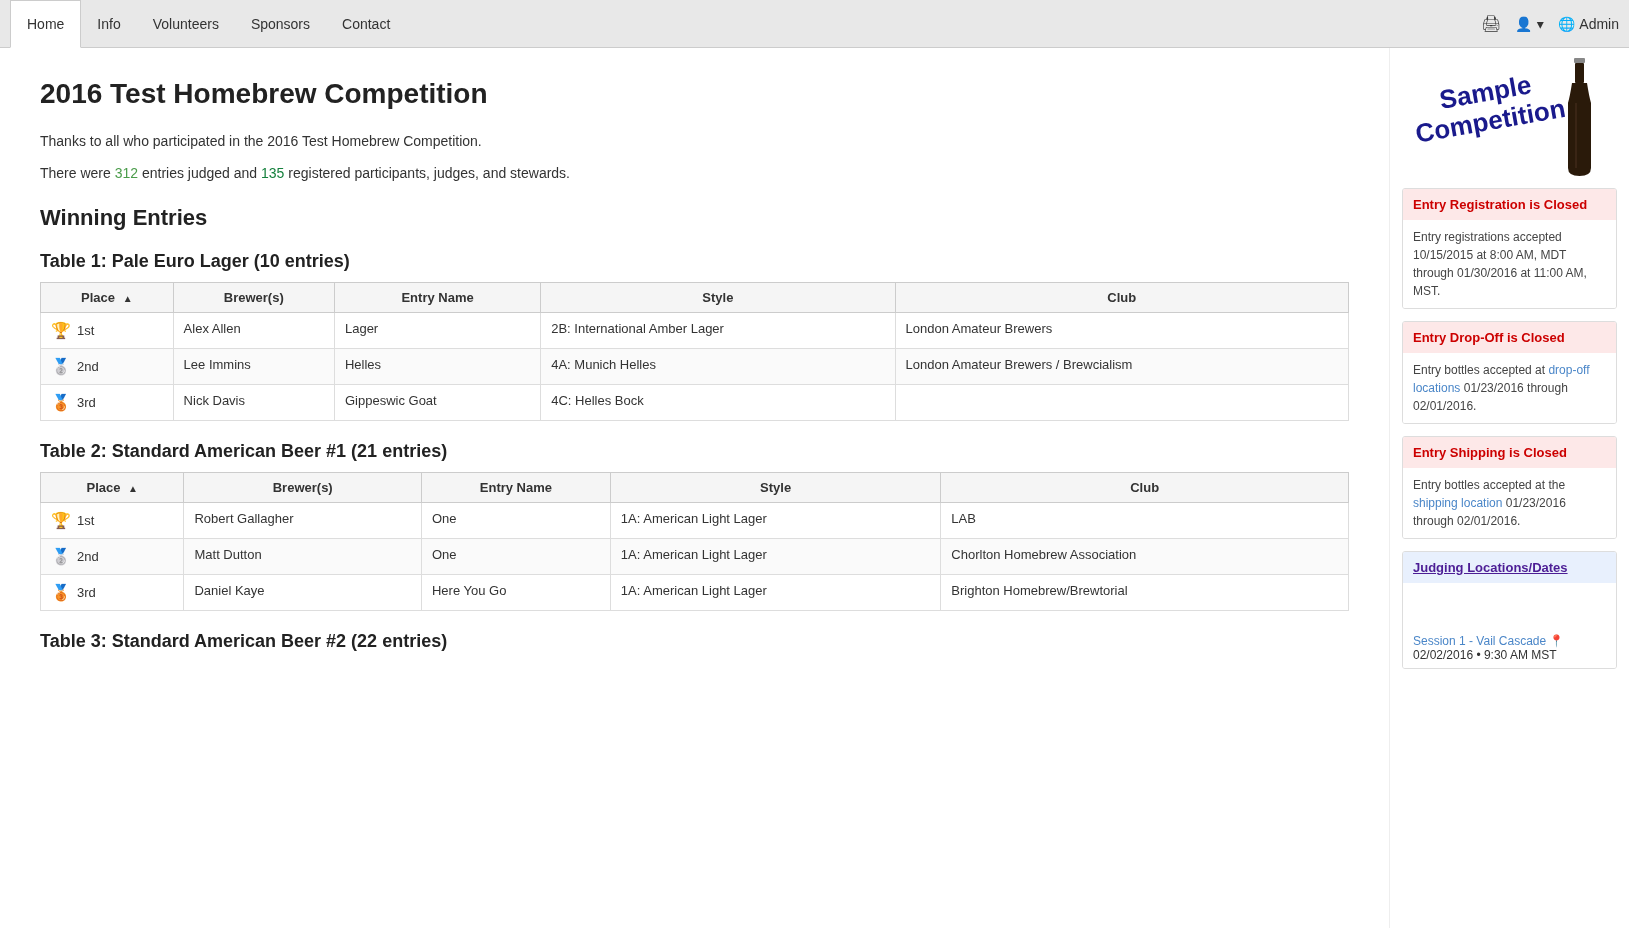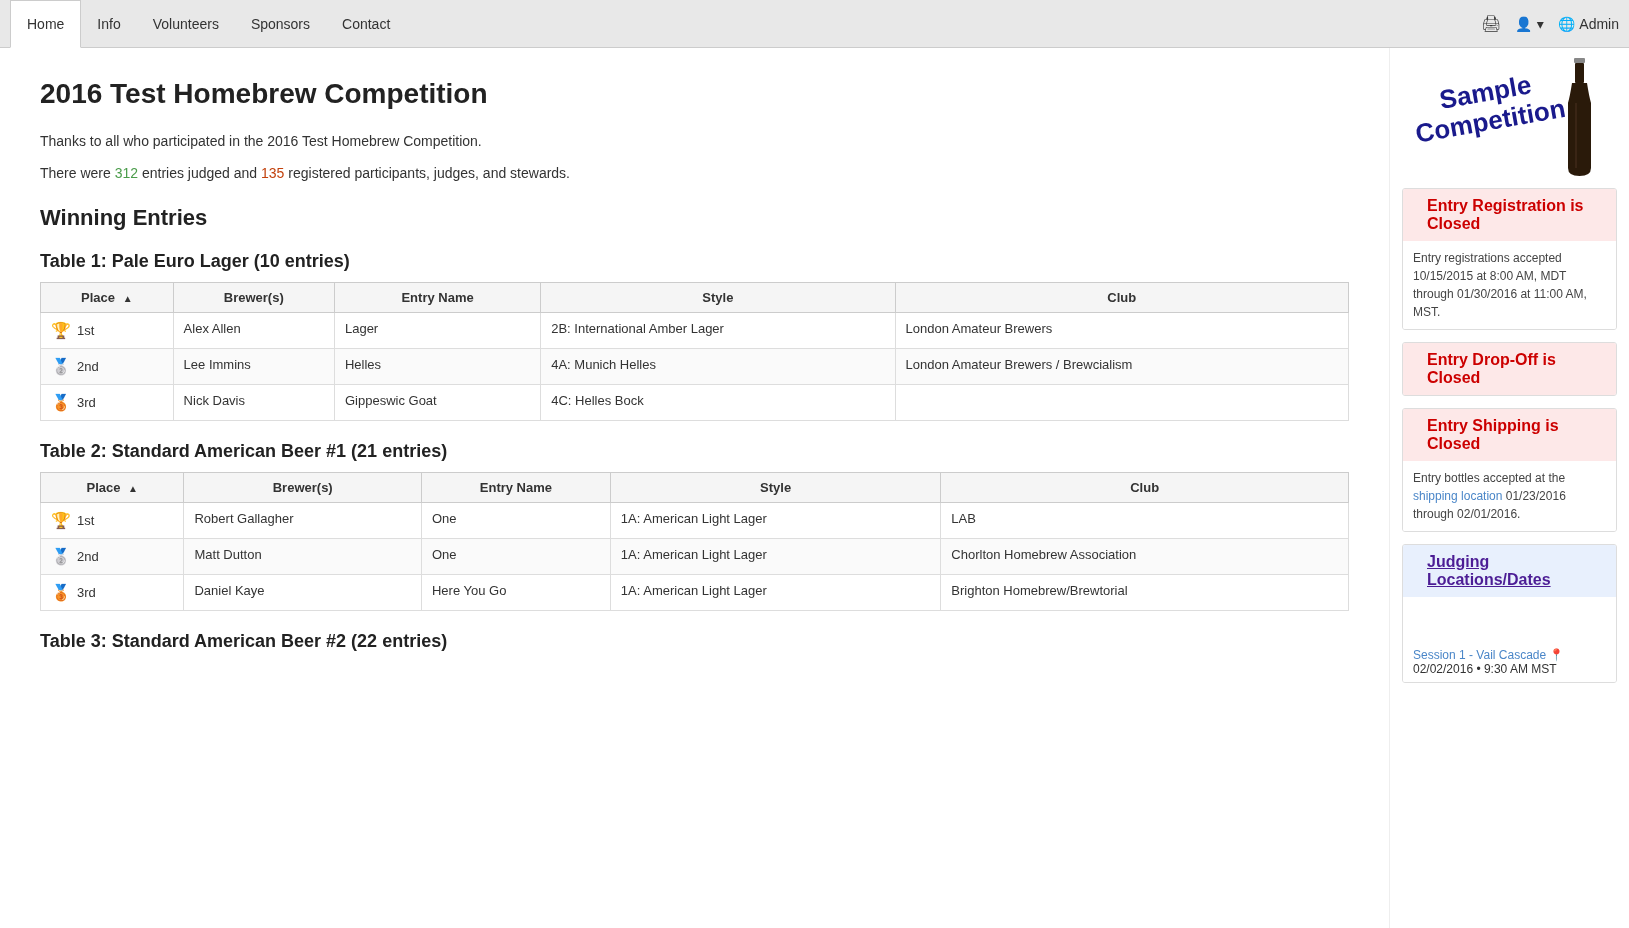--- a/index.html
+++ b/index.html
@@ -73,21 +73,21 @@
       margin-bottom: 20px;
     }
     .intro-text {
       font-family: Arial, sans-serif;
       font-size: 14px;
       margin-bottom: 10px;
       color: #333;
       line-height: 1.6;
     }
     .intro-text .highlight-green { color: #4a9c4a; font-weight: normal; }
-    .intro-text .highlight-green2 { color: #c2410c; font-weight: normal; }
+    .intro-text .highlight-green2 { color: #15803d; font-weight: normal; }
 
     h2.section-title {
       font-family: Arial, sans-serif;
       font-size: 22px;
       font-weight: bold;
       margin: 20px 0 14px 0;
       color: #222;
     }
     h3.table-title {
       font-family: Arial, sans-serif;
@@ -164,23 +164,23 @@
       height: 120px;
     }
 
     .sidebar-card {
       border: 1px solid #ddd;
       border-radius: 3px;
       margin-bottom: 12px;
       overflow: hidden;
     }
     .sidebar-card-header {
-      padding: 8px 24px;
-      font-family: Arial, sans-serif;
-      font-size: 16px;
+      padding: 8px 10px;
+      font-family: Arial, sans-serif;
+      font-size: 13px;
       font-weight: bold;
     }
     .sidebar-card-header.red { background: #fde8e8; color: #c00; }
     .sidebar-card-header.blue { background: #e8f0fd; color: #4c1d95; text-decoration: underline; }
     .sidebar-card-body {
       padding: 8px 10px;
       font-family: Arial, sans-serif;
       font-size: 12px;
       line-height: 1.5;
       color: #444;
@@ -360,20 +360,23 @@
       </svg>
     </div>
 
     <div class="sidebar-card">
       <div class="sidebar-card-header red">Entry Registration is Closed</div>
       <div class="sidebar-card-body">Entry registrations accepted 10/15/2015 at 8:00 AM, MDT through 01/30/2016 at 11:00 AM, MST.</div>
     </div>
 
     <div class="sidebar-card">
       <div class="sidebar-card-header red">Entry Drop-Off is Closed</div>
+      <div class="sidebar-card-body">
+        <span>Entry bottles accepted at </span><a href="#">drop-off locations</a><span> 01/23/2016 through 02/01/2016.</span>
+      </div>
     </div>
 
     <div class="sidebar-card">
       <div class="sidebar-card-header red">Entry Shipping is Closed</div>
       <div class="sidebar-card-body">
         <span>Entry bottles accepted at the </span><a href="#">shipping location</a><span> 01/23/2016 through 02/01/2016.</span>
       </div>
     </div>
 
     <div class="sidebar-card">

